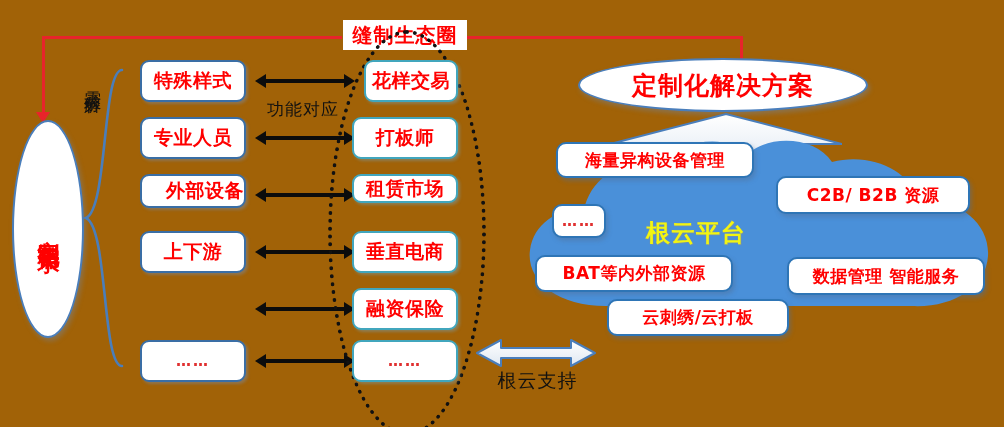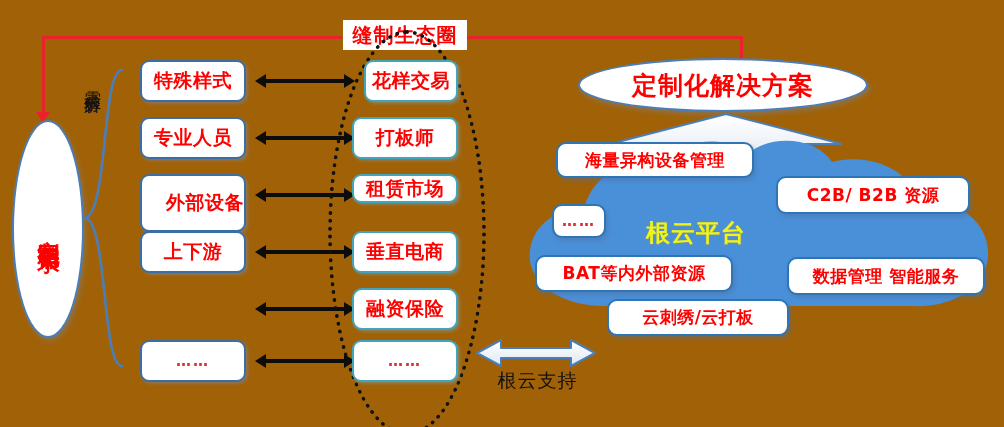--- a/index.html
+++ b/index.html
@@ -166,21 +166,21 @@
     <path d="M40,2 C20,2 26,140 4,150 C26,160 20,298 40,298" fill="none" stroke="#4a7ebb" stroke-width="2.6" stroke-linecap="round"></path>
   </svg>
   <div id="demand-split-label">需求分解</div>
 
   <div class="rbox blue" style="left:140px;top:60px;width:106px;height:42px;">
     <span>特殊样式</span>
   </div>
   <div class="rbox blue" style="left:140px;top:117px;width:106px;height:42px;">
     <span>专业人员</span>
   </div>
-  <div class="rbox blue" style="left:140px;top:174px;width:106px;height:58px;padding-left:24px;">
+  <div class="rbox blue" style="left:140px;top:174px;width:106px;height:34px;padding-left:24px;">
     <span>外部设备</span>
   </div>
   <div class="rbox blue" style="left:140px;top:231px;width:106px;height:42px;">
     <span>上下游</span>
   </div>
   <div class="rbox blue" style="left:140px;top:340px;width:106px;height:42px;">
     <span class="dots">……</span>
   </div>
 
   <div class="dbl-arrow" style="left:255px;top:74px;width:100px;">
@@ -206,36 +206,37 @@
   <div class="dbl-arrow" style="left:255px;top:302px;width:100px;">
     <span class="head l"></span>
     <span class="shaft"></span>
     <span class="head r"></span>
   </div>
   <div class="dbl-arrow" style="left:255px;top:354px;width:100px;">
     <span class="head l"></span>
     <span class="shaft"></span>
     <span class="head r"></span>
   </div>
+  <div id="func-map-label">功能对应</div>
 
   <div id="dotted-ellipse"></div>
 
   <div class="rbox teal" style="left:364px;top:60px;width:94px;height:42px;">
     <span>花样交易</span>
   </div>
   <div class="rbox teal" style="left:352px;top:117px;width:106px;height:42px;">
     <span>打板师</span>
   </div>
   <div class="rbox teal" style="left:352px;top:174px;width:106px;height:29px;">
     <span>租赁市场</span>
   </div>
   <div class="rbox teal" style="left:352px;top:231px;width:106px;height:42px;">
     <span>垂直电商</span>
   </div>
-  <div class="rbox teal" style="left:352px;top:288px;width:106px;height:42px;border-radius:10px;">
+  <div class="rbox teal" style="left:352px;top:288px;width:106px;height:42px;">
     <span>融资保险</span>
   </div>
   <div class="rbox teal" style="left:352px;top:340px;width:106px;height:42px;">
     <span class="dots">……</span>
   </div>
 
   <div id="solution-ellipse" class="ellipse">
     <span>定制化解决方案</span>
   </div>
 

